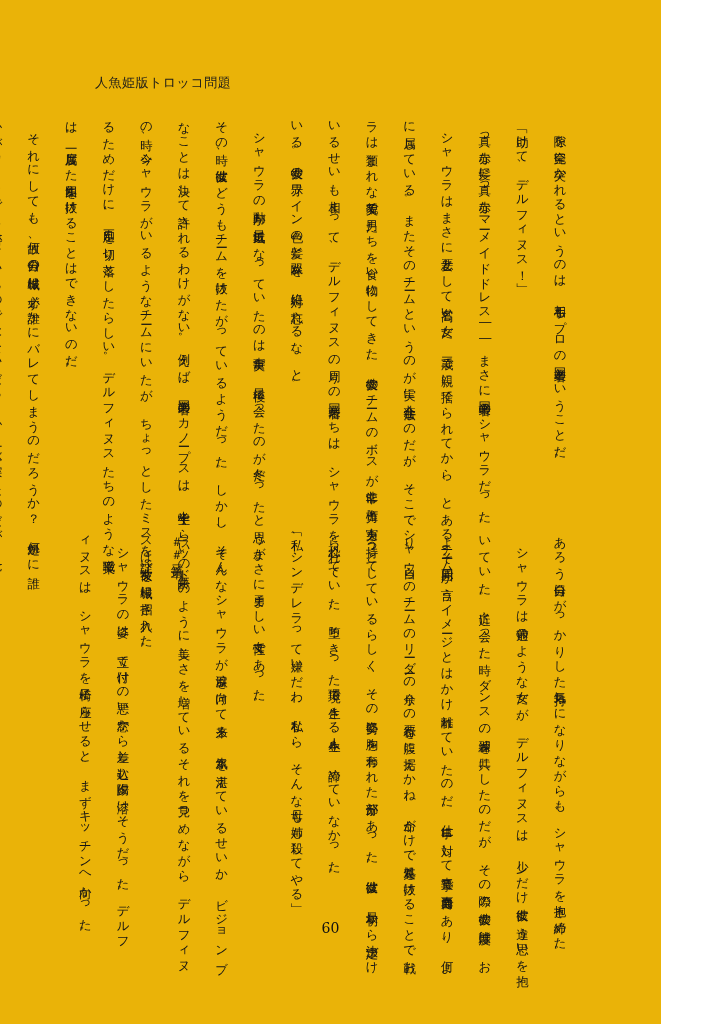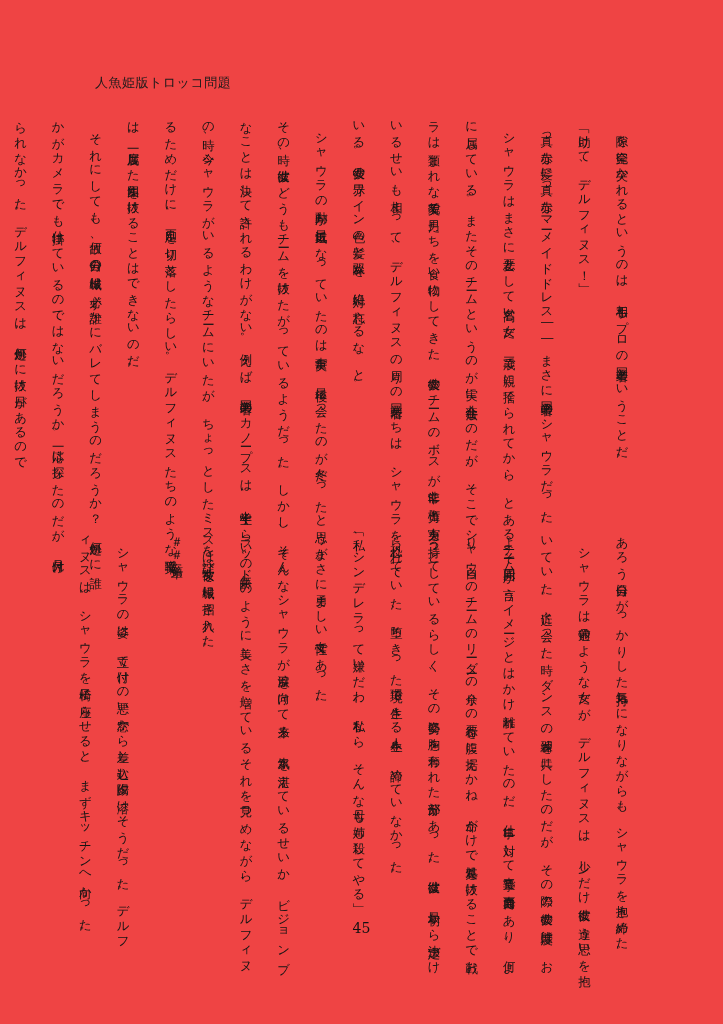--- a/index.html
+++ b/index.html
@@ -2,23 +2,23 @@
 <html><head>
 <meta charset="utf-8">
 <style>
   html, body {
     margin: 0;
     padding: 0;
     background: #ffffff;
   }
   .page {
     position: relative;
-    width: 723px;
+    width: 661px;
     height: 1024px;
-    background: #ef4444;
+    background: #eab308;
     overflow: hidden;
     font-family: "DejaVu Serif", "Liberation Serif", serif;
     color: #111111;
   }
 
   
   .running-header {
     position: absolute;
     left: 95px;
     top: 74px;
@@ -129,15 +129,15 @@
     <p>シャウラは前述のような女だが、デルフィヌスは、少しだけ彼女に違う思いを抱いていた。近々に会った時、ダンスの練習を共にしたのだが、その際の彼女の態度は、およそ周囲が言うイメージとはかけ離れていたのだ。仕事に対して真摯で真面目であり、何より、自らのチームのリーダーの余りの悪行を腹に据えかね、命がけで其処を抜けることで戦おうとしているらしく、その姿勢に胸を奪われた部分があった。彼女は、最初から決定づけられていた、堕ちきった環境で生きる人生を、諦めていなかった。</p>
     <p class="noindent">「私、シンデレラって嫌いだわ。私なら、そんな母も姉も殺してやる」</p>
     <p>まさに勇ましい女性であった。</p>
     <p>そんなシャウラが涙目を向けて来る。水気を湛えているせいか、ビジョンブラッドのように美しさを増しているそれを見つめながら、デルフィヌスは彼女を根城に招き入れた。</p>
   </div>
 
   <div class="chapter-heading">＃＃第二章</div>
 
   <div class="tail-column">シャウラの姿は、立て付けの悪い窓から差し込む夕陽に溶けそうだった。デルフィヌスは、シャウラを椅子に座らせると、まずキッチンへ向かった。</div>
 
-  <div class="folio">45</div>
+  <div class="folio">60</div>
 
 </div>
 
 </body></html>

